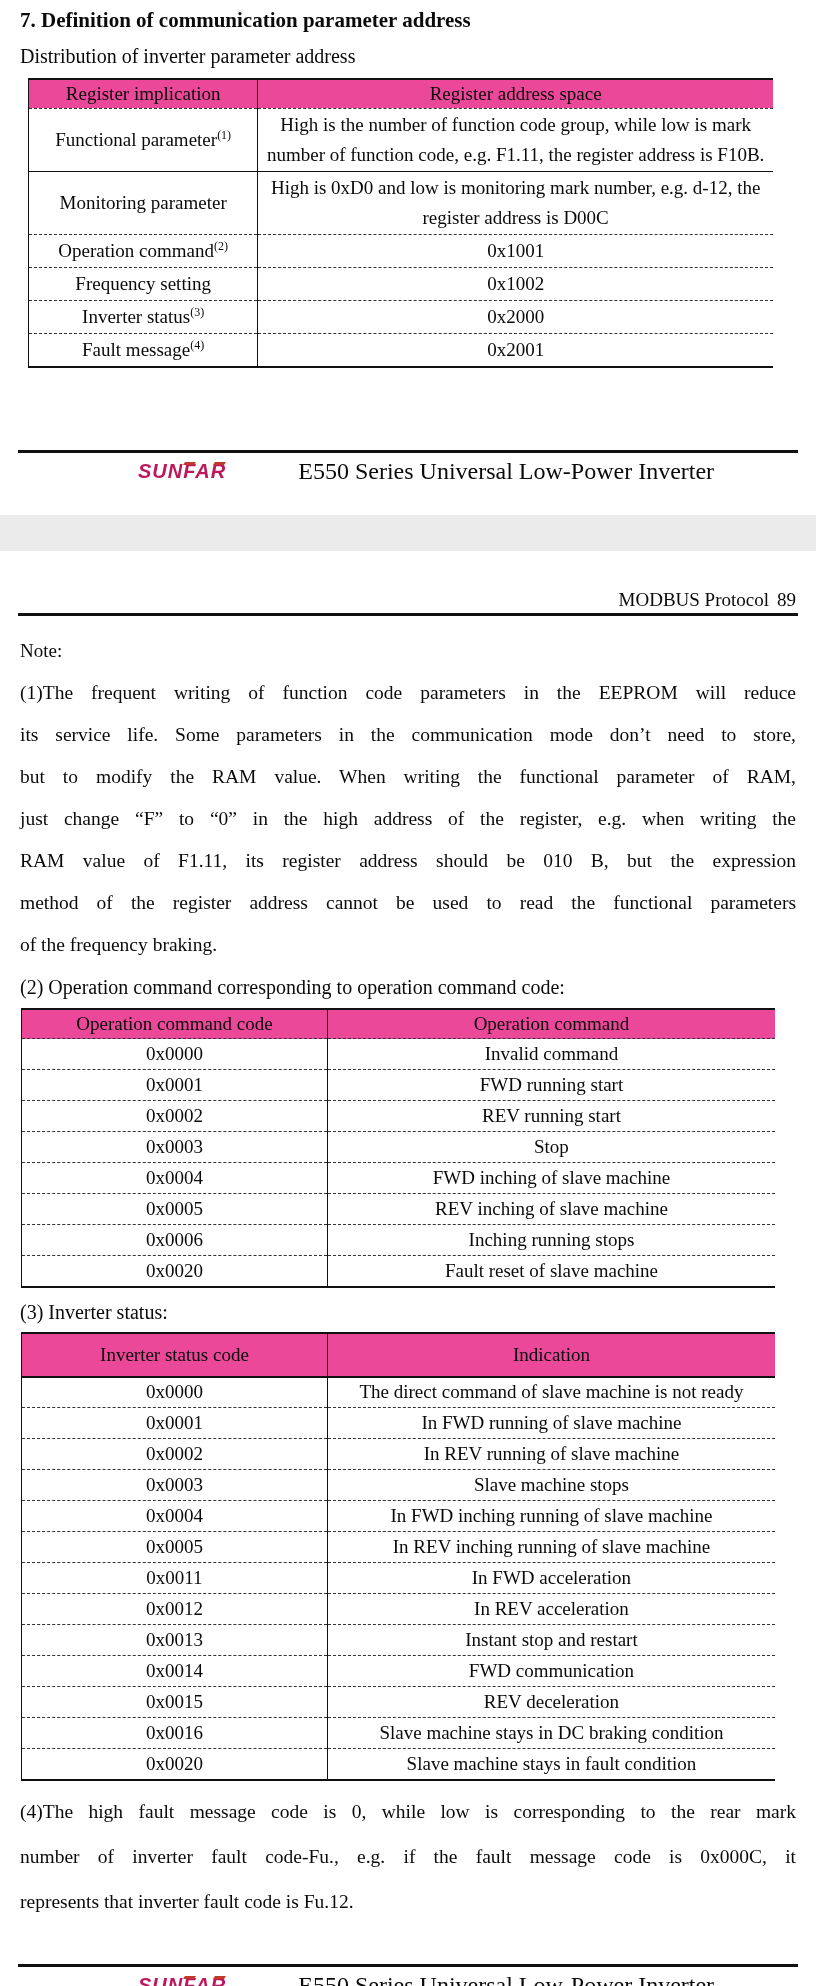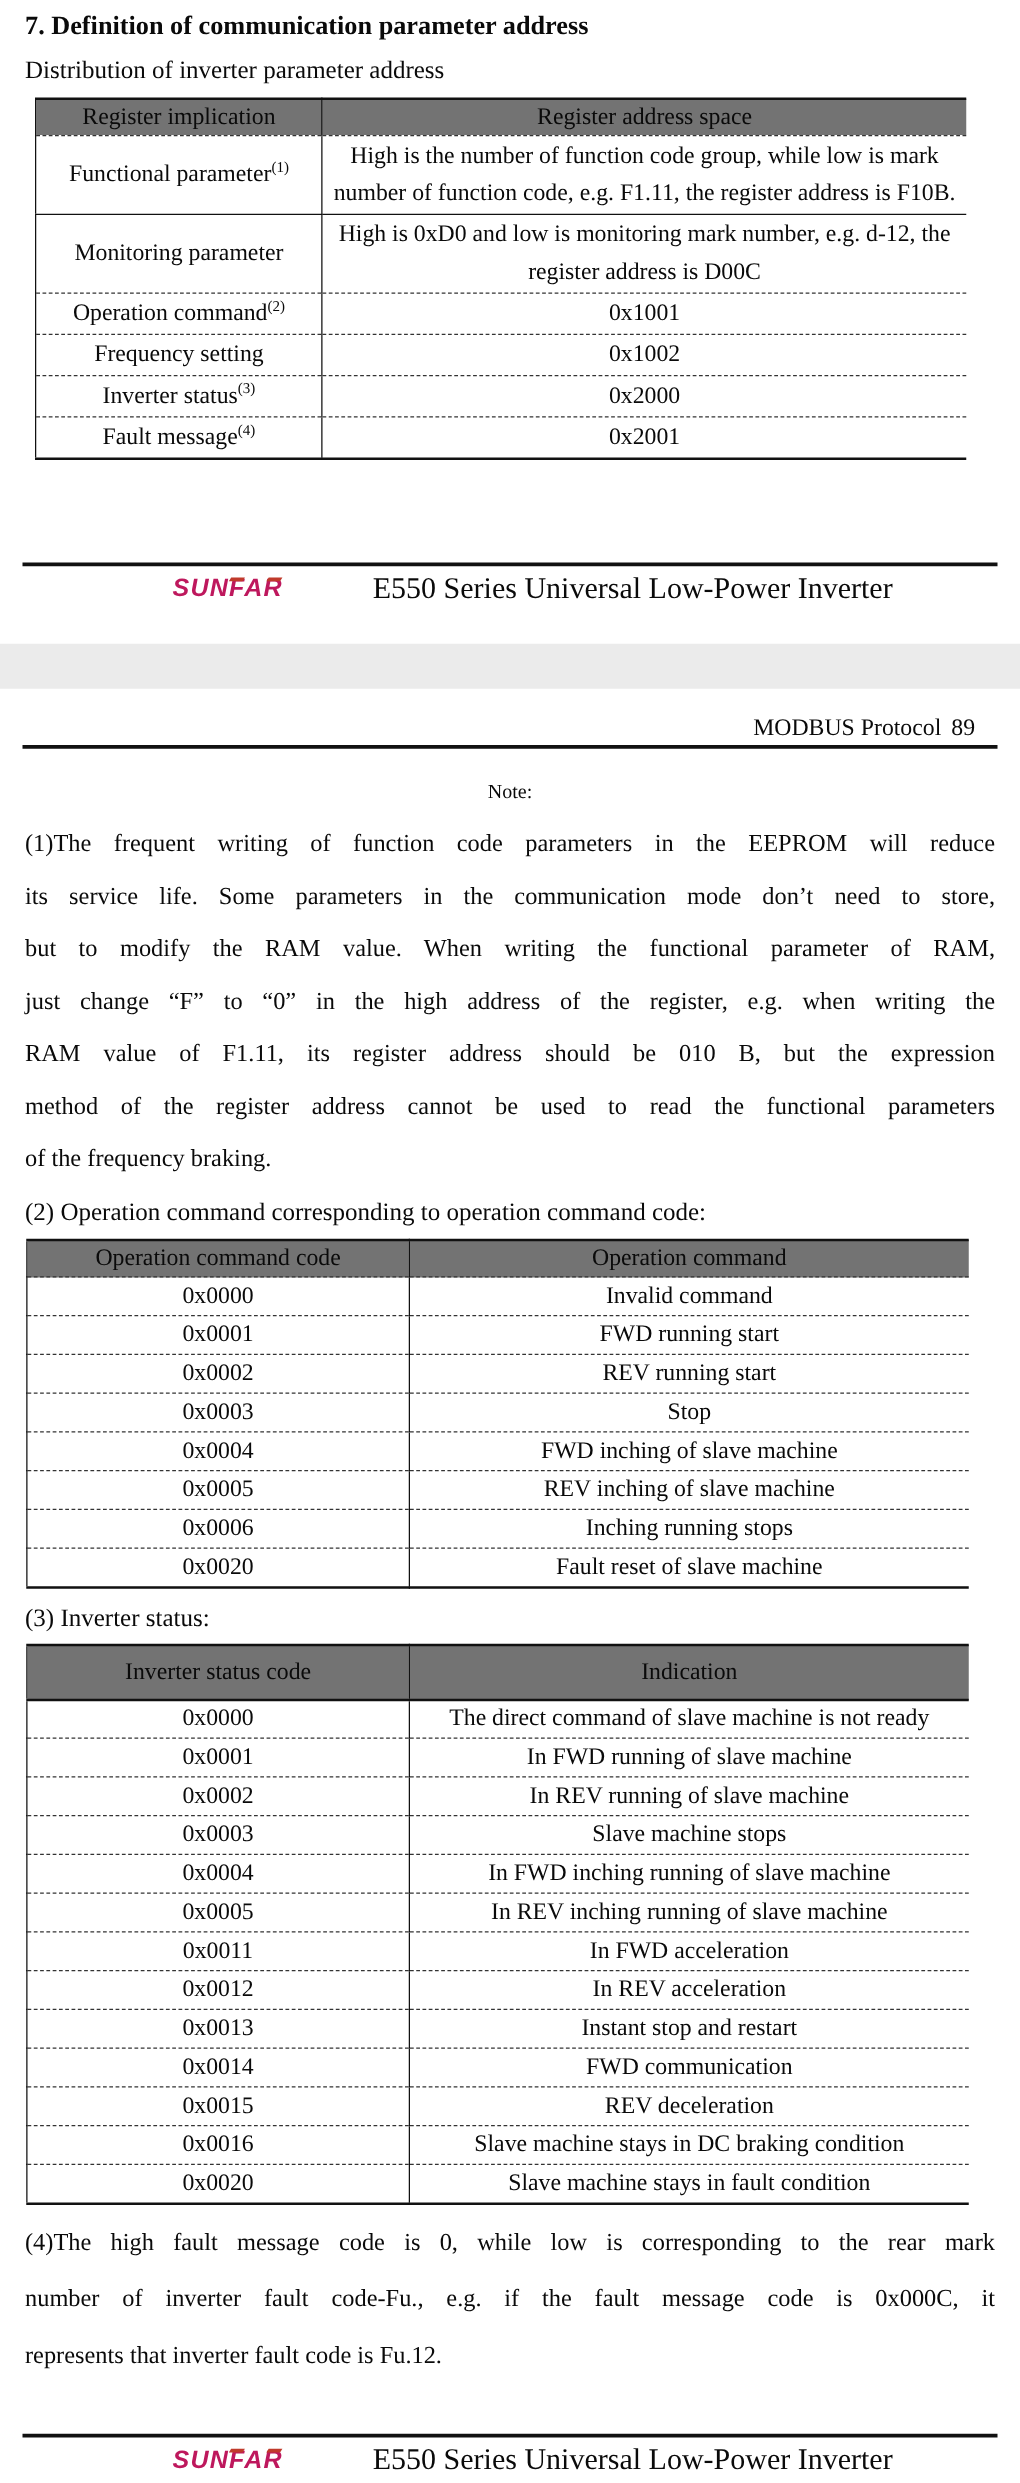--- a/index.html
+++ b/index.html
@@ -10,21 +10,21 @@
   }
   .pad{padding-left:20px;padding-right:20px;}
   .section-title{font-size:21px;font-weight:bold;margin:8px 0 12px 0;}
   .table-caption{font-size:20px;margin:0 0 10px 0;}
   table{border-collapse:collapse;table-layout:fixed;}
   .doc-table{border-top:2px solid #111;border-bottom:2px solid #111;border-left:1px solid #111;}
   .doc-table th,.doc-table td{
     text-align:center;vertical-align:middle;font-weight:normal;
     font-size:19px;padding:1px 4px;box-sizing:border-box;
   }
-  .doc-table th{background:#737373;border-bottom:1px dashed #333;}
+  .doc-table th{background:#ec4899;border-bottom:1px dashed #333;}
   .doc-table td{border-bottom:1px dashed #333;}
   .doc-table tbody tr:last-child td{border-bottom:none;}
   .doc-table .c1{border-right:1px solid #111;}
   .t1{width:745px;margin-left:8px;}
   .t1 th{height:29px;}
   .t1 td{height:28px;line-height:30px;}
   .t1 tbody tr:first-child td{border-bottom:1.5px solid #111;}
   .t2,.t3{width:754px;margin-left:1px;}
   .t2 th{height:30px;}
   .t2 td{height:31px;}
@@ -34,24 +34,24 @@
   .footer1{margin-top:82px;}
   .footer2{margin-top:40px;}
   .logo{position:relative;margin-left:120px;font-family:"Liberation Sans",sans-serif;
     font-style:italic;font-weight:bold;font-size:20px;letter-spacing:1px;color:#be185d;
     line-height:20px;}
   .logo .red-accent-1,.logo .red-accent-2{position:absolute;background:#c03a2b;height:3px;width:11px;transform:skewX(-32deg);}
   .logo .red-accent-1{left:46px;top:1px;}
   .logo .red-accent-2{left:76px;top:1px;}
   .footer-doc-title{font-size:24px;margin-left:72px;}
   .page-band{width:816px;height:36px;background:#ebebeb;margin-top:30px;}
-  .modbus-line{margin-top:21px;text-align:right;padding-right:36px;font-size:19px;height:24px;}
+  .modbus-line{margin-top:38px;text-align:right;padding-right:20px;font-size:19px;height:24px;}
   .modbus-line .sp{display:inline-block;width:8px;}
   .top-rule{border-top:3px solid #111;margin:0 18px;}
-  .note-label{font-size:16px;line-height:42px;margin-top:14px;text-align:center;}
+  .note-label{font-size:19px;line-height:42px;margin-top:14px;}
   .jpara{font-size:19.5px;}
   .jpara .jline{line-height:42px;text-align:justify;text-align-last:justify;}
   .jpara .jline.last{text-align-last:left;}
   .jpara4 .jline{line-height:45px;}
   .item-caption{font-size:20px;line-height:42px;}
   .item-caption-3{font-size:20px;line-height:40px;margin-top:4px;}
   .jpara4{margin-top:8px;}
   sup{font-size:12px;line-height:0;}
 </style>
 </head>

